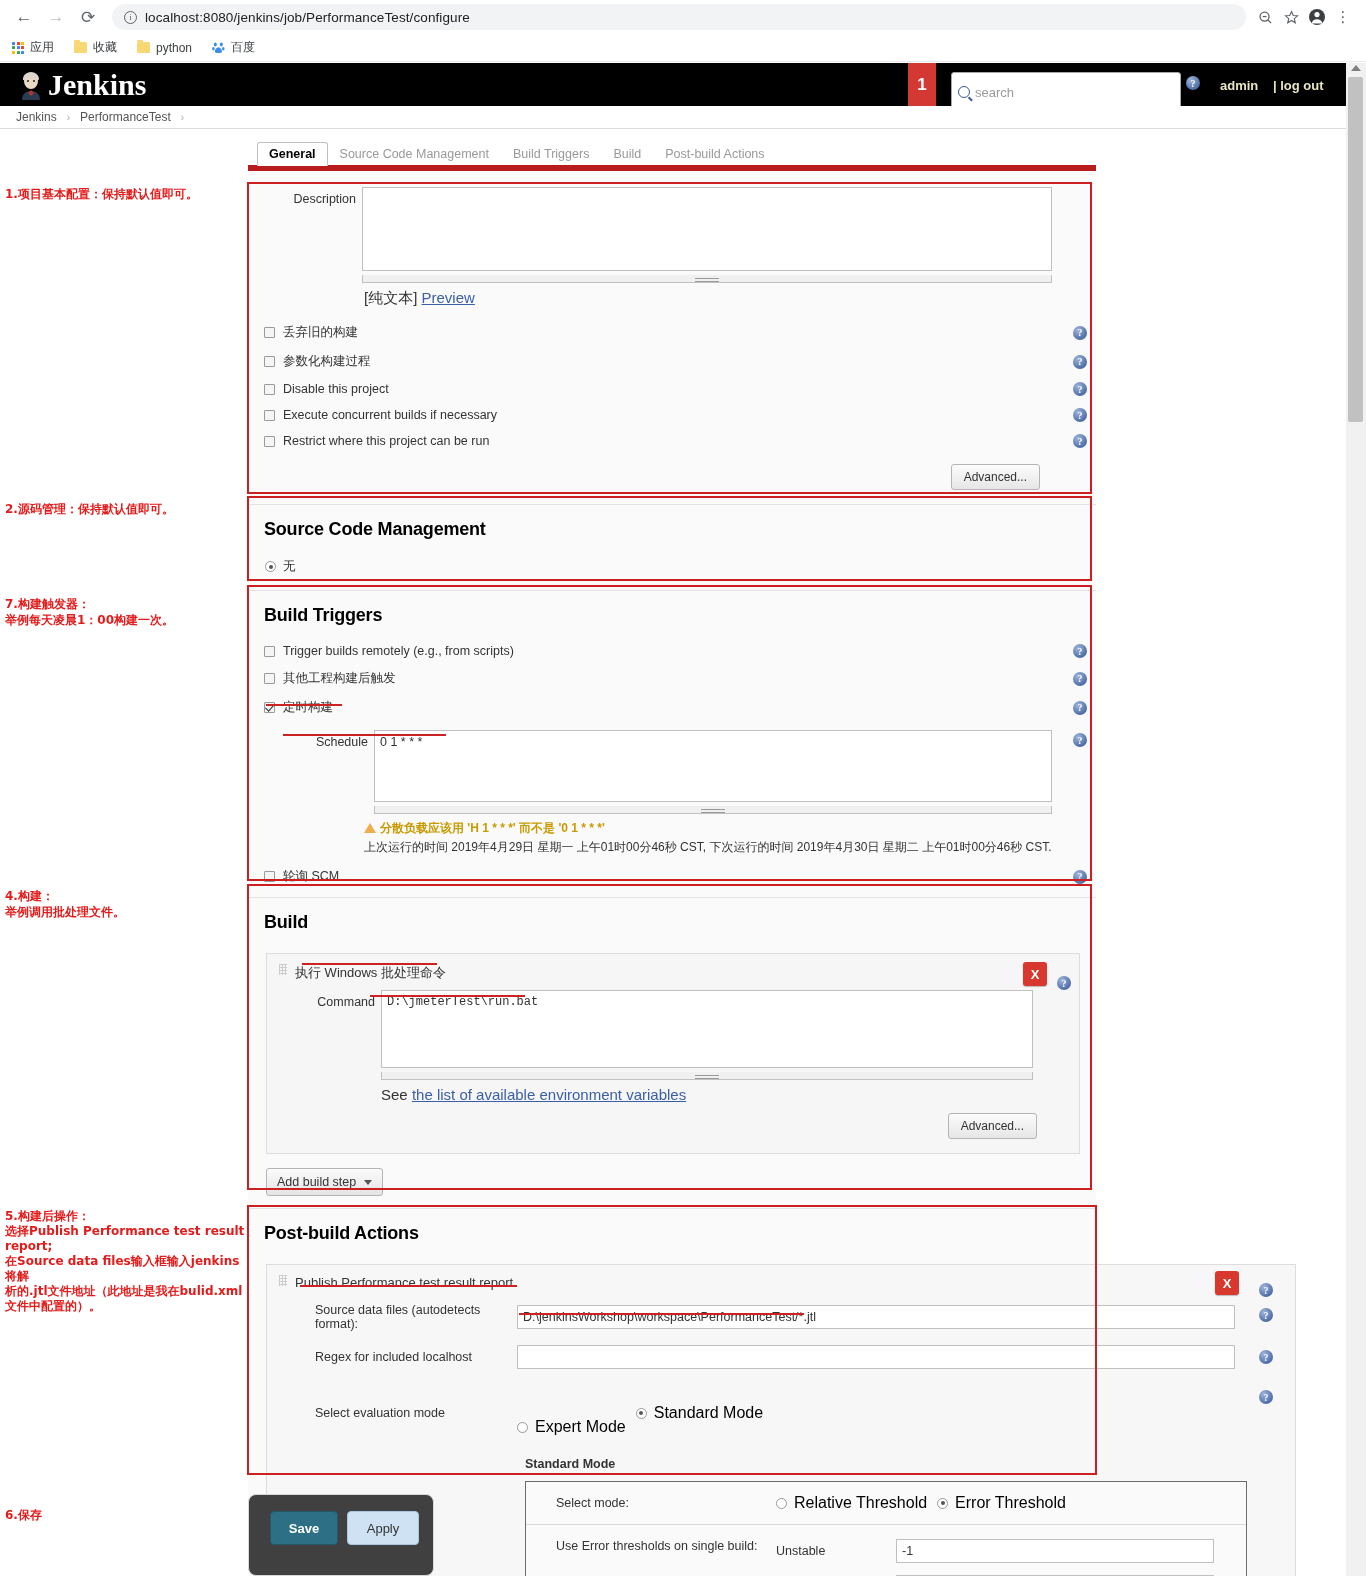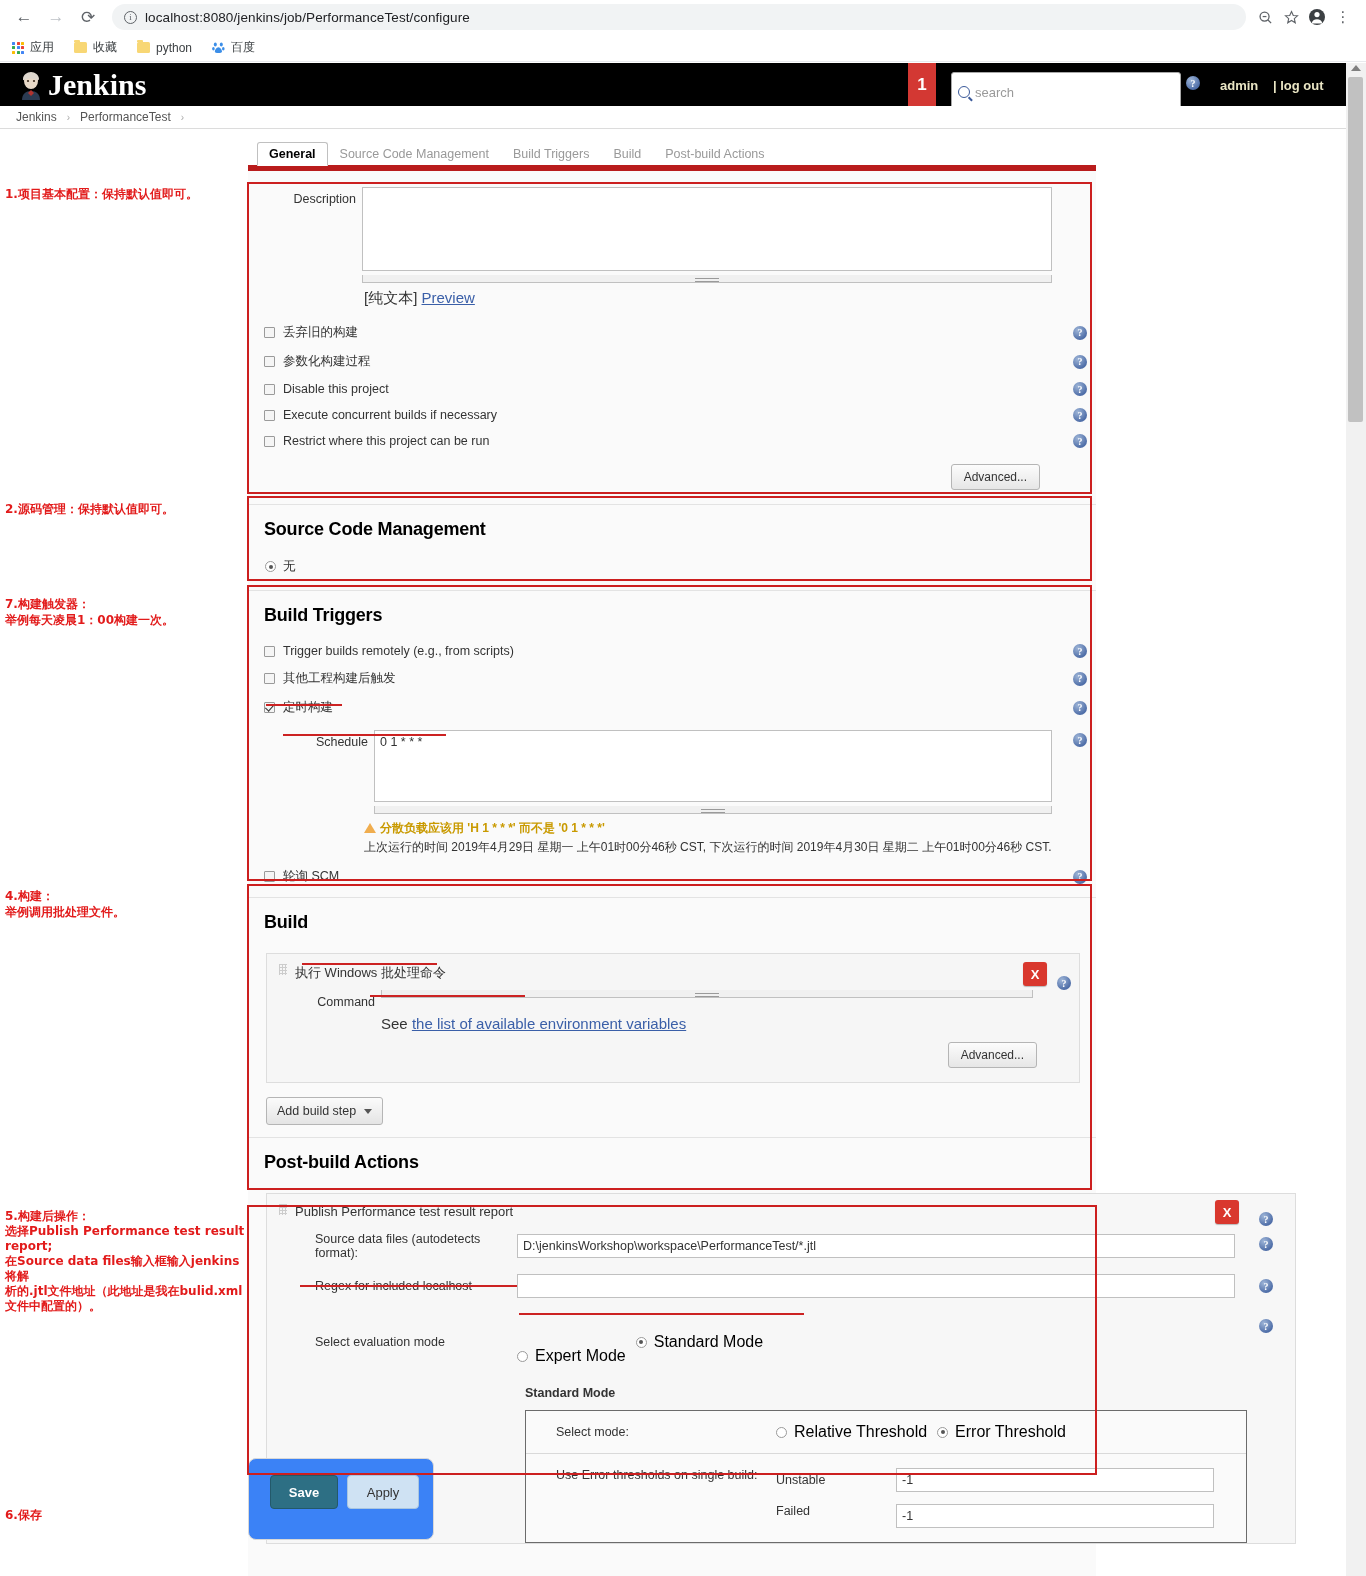--- a/index.html
+++ b/index.html
@@ -174,22 +174,22 @@
     background:linear-gradient(#fbfbfb,#e4e4e4); margin:4px 0 12px 18px; color:#333;
   }
   .caret { width:0;height:0;border-left:4px solid transparent;border-right:4px solid transparent;border-top:5px solid #555; }
 
   .warn { font-size:12px; color:#c99a00; font-weight:bold; padding:4px 0 0 116px; }
   .warn .tri { display:inline-block; width:0;height:0;border-left:6px solid transparent;border-right:6px solid transparent;border-bottom:10px solid #f0ad4e; vertical-align:-1px; margin-right:4px; position:relative; }
   .subnote { font-size:12px; color:#333; padding:2px 0 6px 116px; }
 
   
   .savebar {
-    position:absolute; left:248px; top:1458px; width:186px; height:82px;
-    background:#3b82f6; border:1px solid #d8d8d8; border-radius:8px;
+    position:absolute; left:248px; top:1494px; width:186px; height:82px;
+    background:#404040; border:1px solid #d8d8d8; border-radius:8px;
   }
   .btn-save {
     position:absolute; left:21px; top:16px; width:68px; height:34px;
     background:#2d6f84; color:#fff; font-weight:bold; font-size:13px;
     border:1px solid #23596a; border-radius:4px; display:flex; align-items:center; justify-content:center;
   }
   .btn-apply {
     position:absolute; left:98px; top:16px; width:72px; height:34px;
     background:#cfe2f3; color:#333; font-size:13px;
     border:1px solid #a9c6e0; border-radius:4px; display:flex; align-items:center; justify-content:center;
@@ -430,20 +430,21 @@
         <div class="panel-title">
           <span class="grip"></span>
           <span>执行 Windows 批处理命令</span>
         </div>
         <div class="xbtn">X</div>
         <span class="help-ico" style="position:absolute; right:8px; top:22px;">?</span>
 
         <div class="row" style="padding-left:0;">
           <div class="lbl">Command</div>
           <div class="ta-wrap" style="padding-right:46px;">
+            <textarea class="jk" rows="5" style="height: 78px; font-family: &quot;Liberation Mono&quot;, &quot;DejaVu Sans Mono&quot;, monospace; font-size: 12px;" value="D:\jmeterTest\run.bat">D:\jmeterTest\run.bat</textarea>
             <div class="ta-foot"></div>
           </div>
         </div>
         <div class="plain-line" style="padding-left:114px;">
           <span>See</span>
           <a href="#">the list of available environment variables</a>
         </div>
         <div class="btn-row" style="padding-right:42px;">
           <div class="btn">Advanced...</div>
         </div>

